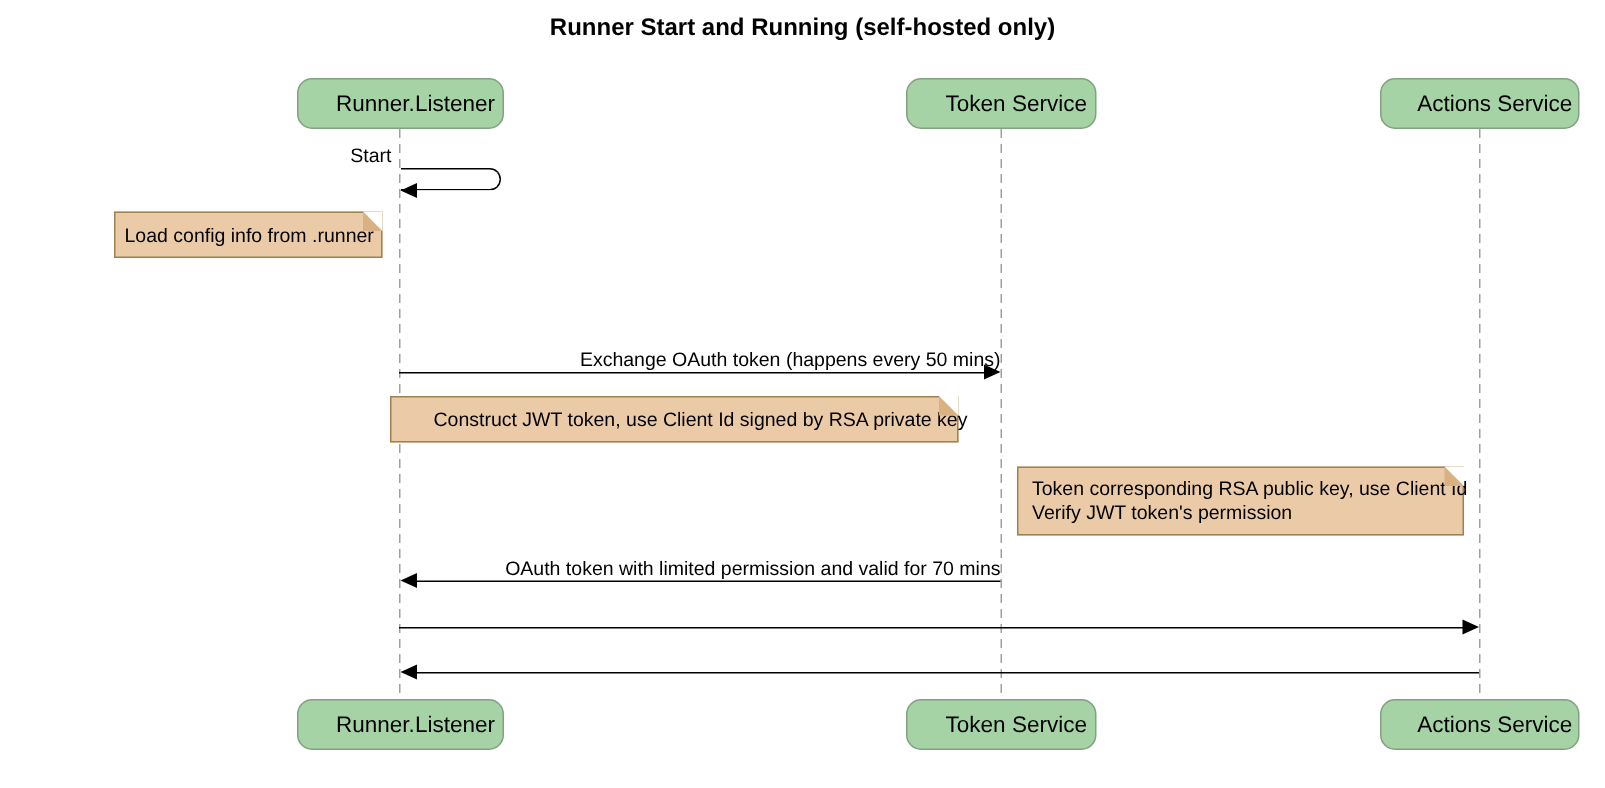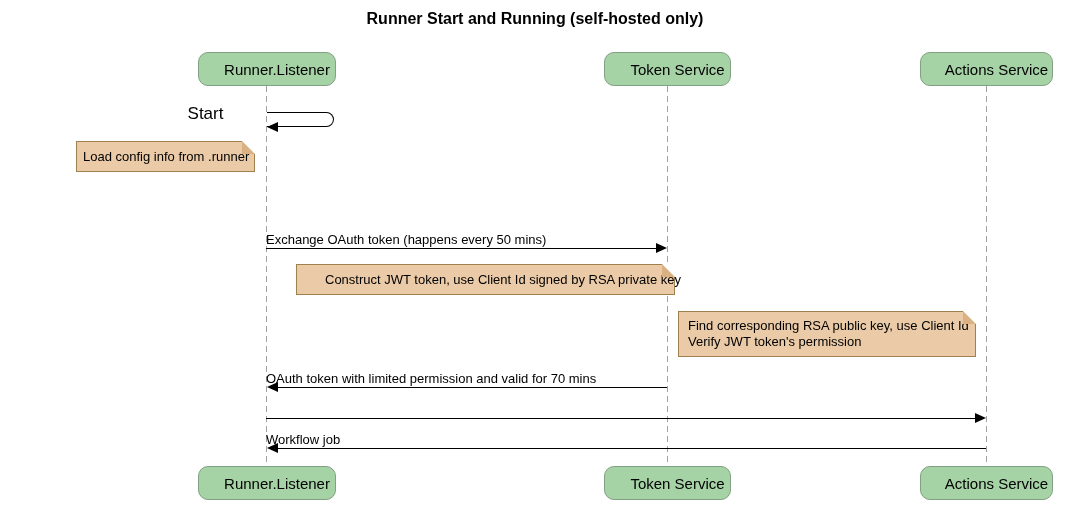--- a/index.html
+++ b/index.html
@@ -78,21 +78,21 @@
     align-items: flex-start;
     justify-content: center;
     padding: 4px 9px;
     line-height: 16px;
   }
   .msg-label {
     position: absolute;
     font-size: 13px;
     height: 15px;
     line-height: 15px;
-    text-align: left;
+    text-align: right;
     white-space: nowrap;
   }
   .msg-line {
     position: absolute;
     height: 0;
     border-top: 1px solid var(--line);
   }
   .arrow-right {
     position: absolute;
     width: 0; height: 0;
@@ -111,24 +111,24 @@
     position: absolute;
     left: 267px; top: 112px;
     width: 67px; height: 15px;
     border-top: 1px solid var(--line);
     border-right: 1px solid var(--line);
     border-bottom: 1px solid var(--line);
     border-radius: 0 9px 9px 0;
   }
   .start-label {
     position: absolute;
-    left: 150px; top: 106px;
+    left: 150px; top: 96px;
     width: 111px;
-    text-align: center;
-    font-size: 17px;
+    text-align: right;
+    font-size: 13px;
     height: 15px; line-height: 15px;
   }
 </style>
 </head>
 <body>
 
 <div class="canvas">
 
   <div class="title">Runner Start and Running (self-hosted only)</div>
 
@@ -151,37 +151,36 @@
   <div class="arrow-left" style="left:267px; top:122px;"></div>
 
   <div class="note" style="left:76px; top:141px; width:179px; height:31px;">
     <span>Load config info from .runner</span>
   </div>
 
   <div class="msg-label" style="left:266px; top:232px; width:401px;">Exchange OAuth token (happens every 50 mins)</div>
   <div class="msg-line" style="left:266px; top:248px; width:392px;"></div>
   <div class="arrow-right" style="left:656px; top:243px;"></div>
 
-  <div class="note" style="left:296px; top:264px; width:379px; height:31px;padding-left:28px;">
+  <div class="note" style="left:260px; top:264px; width:379px; height:31px;padding-left:28px;">
     <span>Construct JWT token, use Client Id signed by RSA private key</span>
   </div>
 
   <div class="note multiline" style="left:678px; top:311px; width:298px; height:46px;">
-    <span>Find corresponding RSA public key, use Client Id</span>
+    <span>Token corresponding RSA public key, use Client Id</span>
     <span>Verify JWT token's permission</span>
   </div>
 
   <div class="msg-label" style="left:266px; top:371px; width:401px;">OAuth token with limited permission and valid for 70 mins</div>
   <div class="msg-line" style="left:275px; top:387px; width:392px;"></div>
   <div class="arrow-left" style="left:267px; top:382px;"></div>
 
   <div class="msg-line" style="left:266px; top:418px; width:711px;"></div>
   <div class="arrow-right" style="left:975px; top:413px;"></div>
 
-  <div class="msg-label" style="left:266px; top:432px; width:720px;">Workflow job</div>
   <div class="msg-line" style="left:275px; top:448px; width:711px;"></div>
   <div class="arrow-left" style="left:267px; top:443px;"></div>
 
   <div class="participant" style="left:198px; top:466px; width:138px;">
     <span>Runner.Listener</span>
   </div>
   <div class="participant" style="left:604px; top:466px; width:127px;">
     <span>Token Service</span>
   </div>
   <div class="participant" style="left:920px; top:466px; width:133px;">

